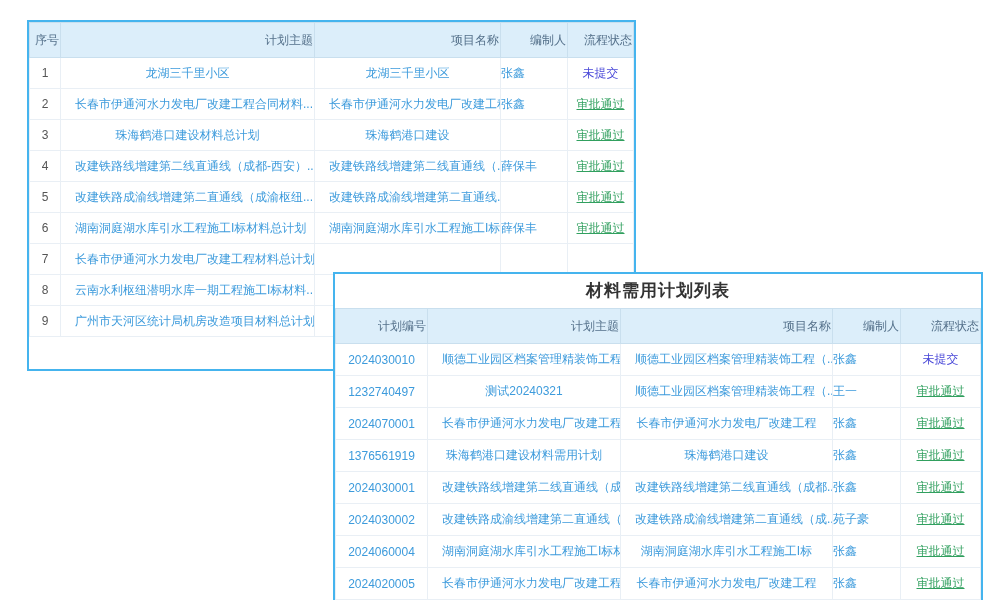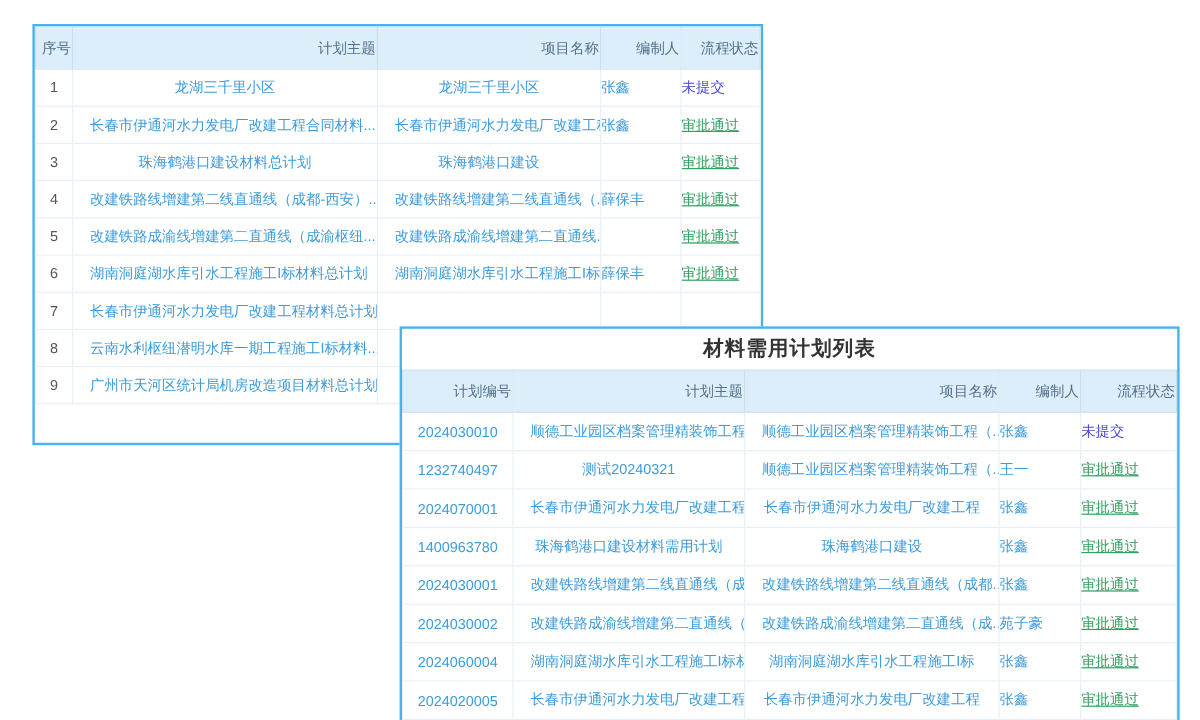--- a/index.html
+++ b/index.html
@@ -52,21 +52,21 @@
     border:1px solid var(--cell-border);
     overflow:hidden;white-space:nowrap;
     color:var(--link-blue);
     padding:0;
   }
   #panel2 td{height:31px;margin-left:23px;}
   .c-no{ text-align:center;color:var(--index-text); }
   .c-planno{ text-align:center; }
   .c-subject,.c-project{ text-align:center;padding:0 14px; }
   .c-author{ text-align:left; }
-  .c-status{ }
+  .c-status{ text-align:center; }
   .st-approved{
     color:var(--status-approved);
     text-decoration:underline;
     cursor:pointer;
   }
   .st-pending{ color:var(--status-pending); }
 </style>
 </head>
 <body>
 
@@ -191,21 +191,21 @@
           <td class="c-status"><span class="st-approved">审批通过</span></td>
         </tr>
         <tr>
           <td class="c-planno">2024070001</td>
           <td class="c-subject">长春市伊通河水力发电厂改建工程合...</td>
           <td class="c-project">长春市伊通河水力发电厂改建工程</td>
           <td class="c-author">张鑫</td>
           <td class="c-status"><span class="st-approved">审批通过</span></td>
         </tr>
         <tr>
-          <td class="c-planno">1400963780</td>
+          <td class="c-planno">1376561919</td>
           <td class="c-subject">珠海鹤港口建设材料需用计划</td>
           <td class="c-project">珠海鹤港口建设</td>
           <td class="c-author">张鑫</td>
           <td class="c-status"><span class="st-approved">审批通过</span></td>
         </tr>
         <tr>
           <td class="c-planno">2024030001</td>
           <td class="c-subject">改建铁路线增建第二线直通线（成都...</td>
           <td class="c-project">改建铁路线增建第二线直通线（成都...</td>
           <td class="c-author">张鑫</td>

